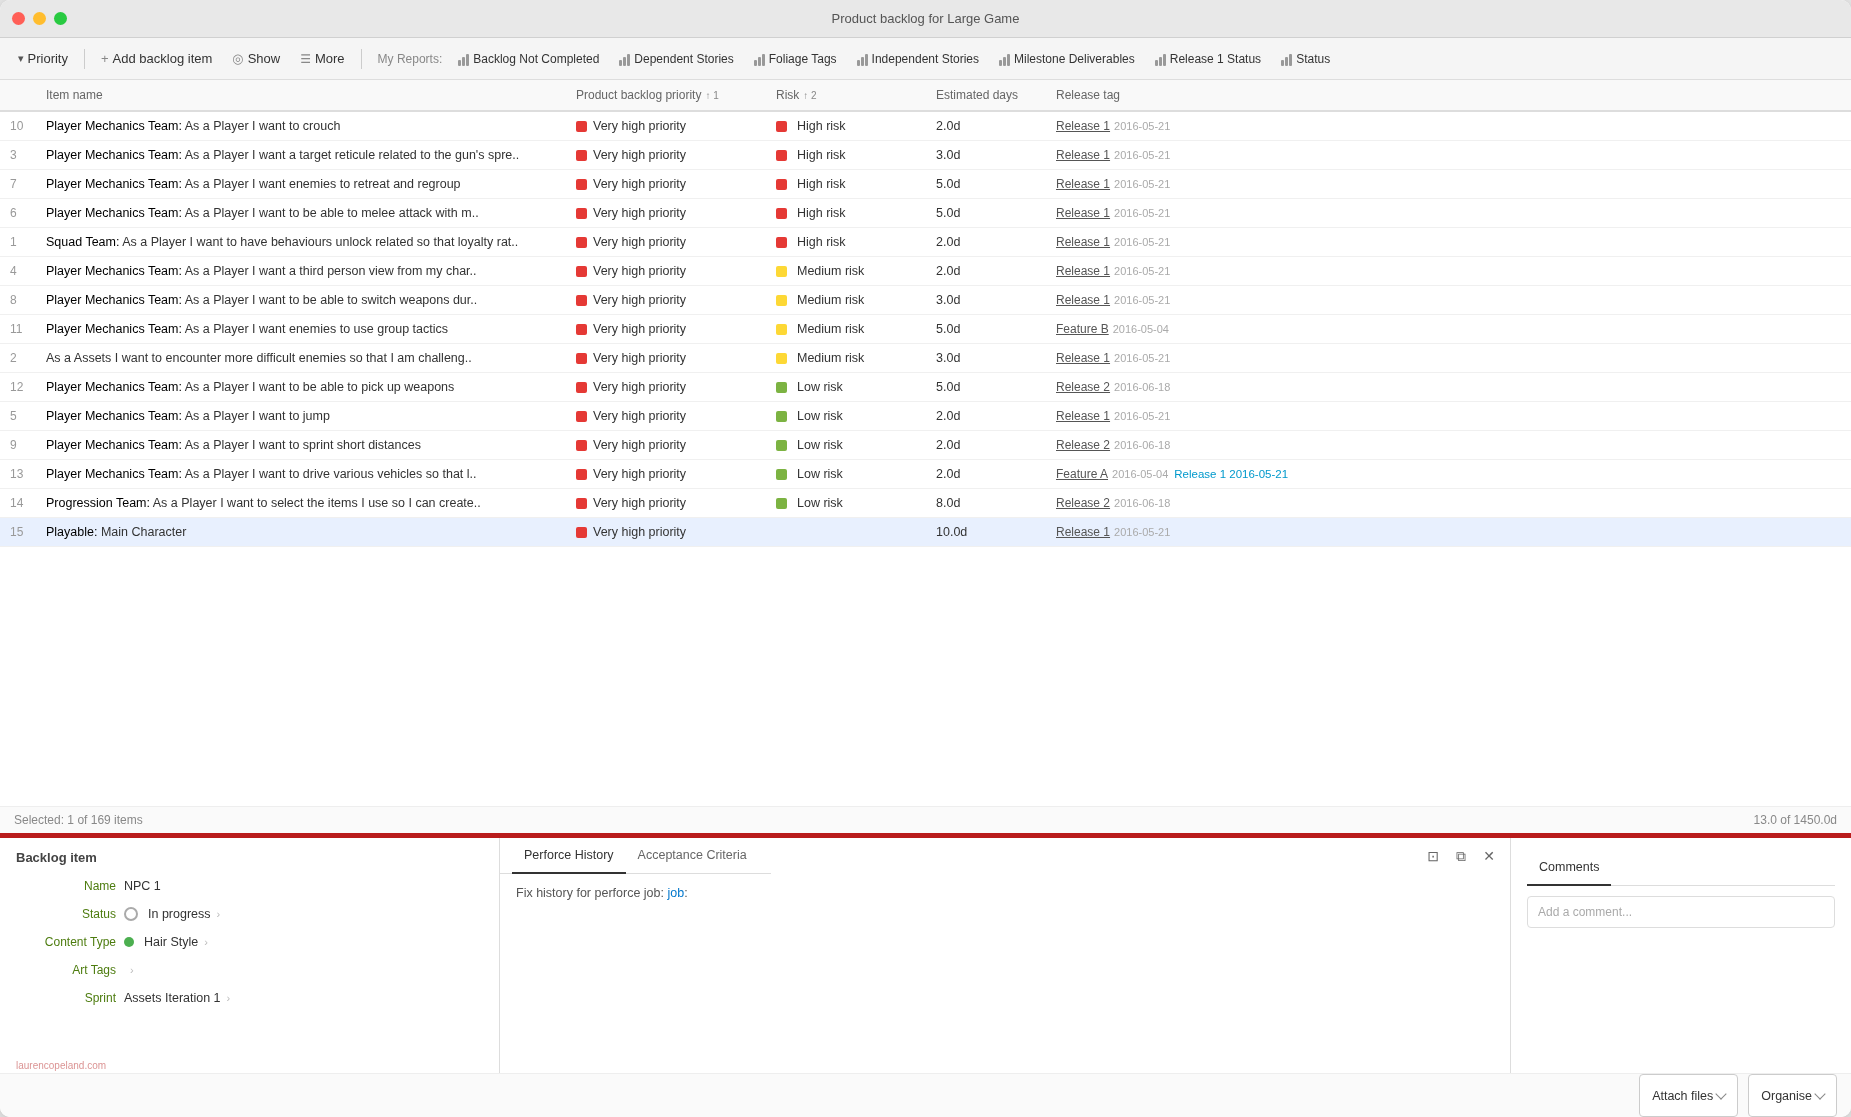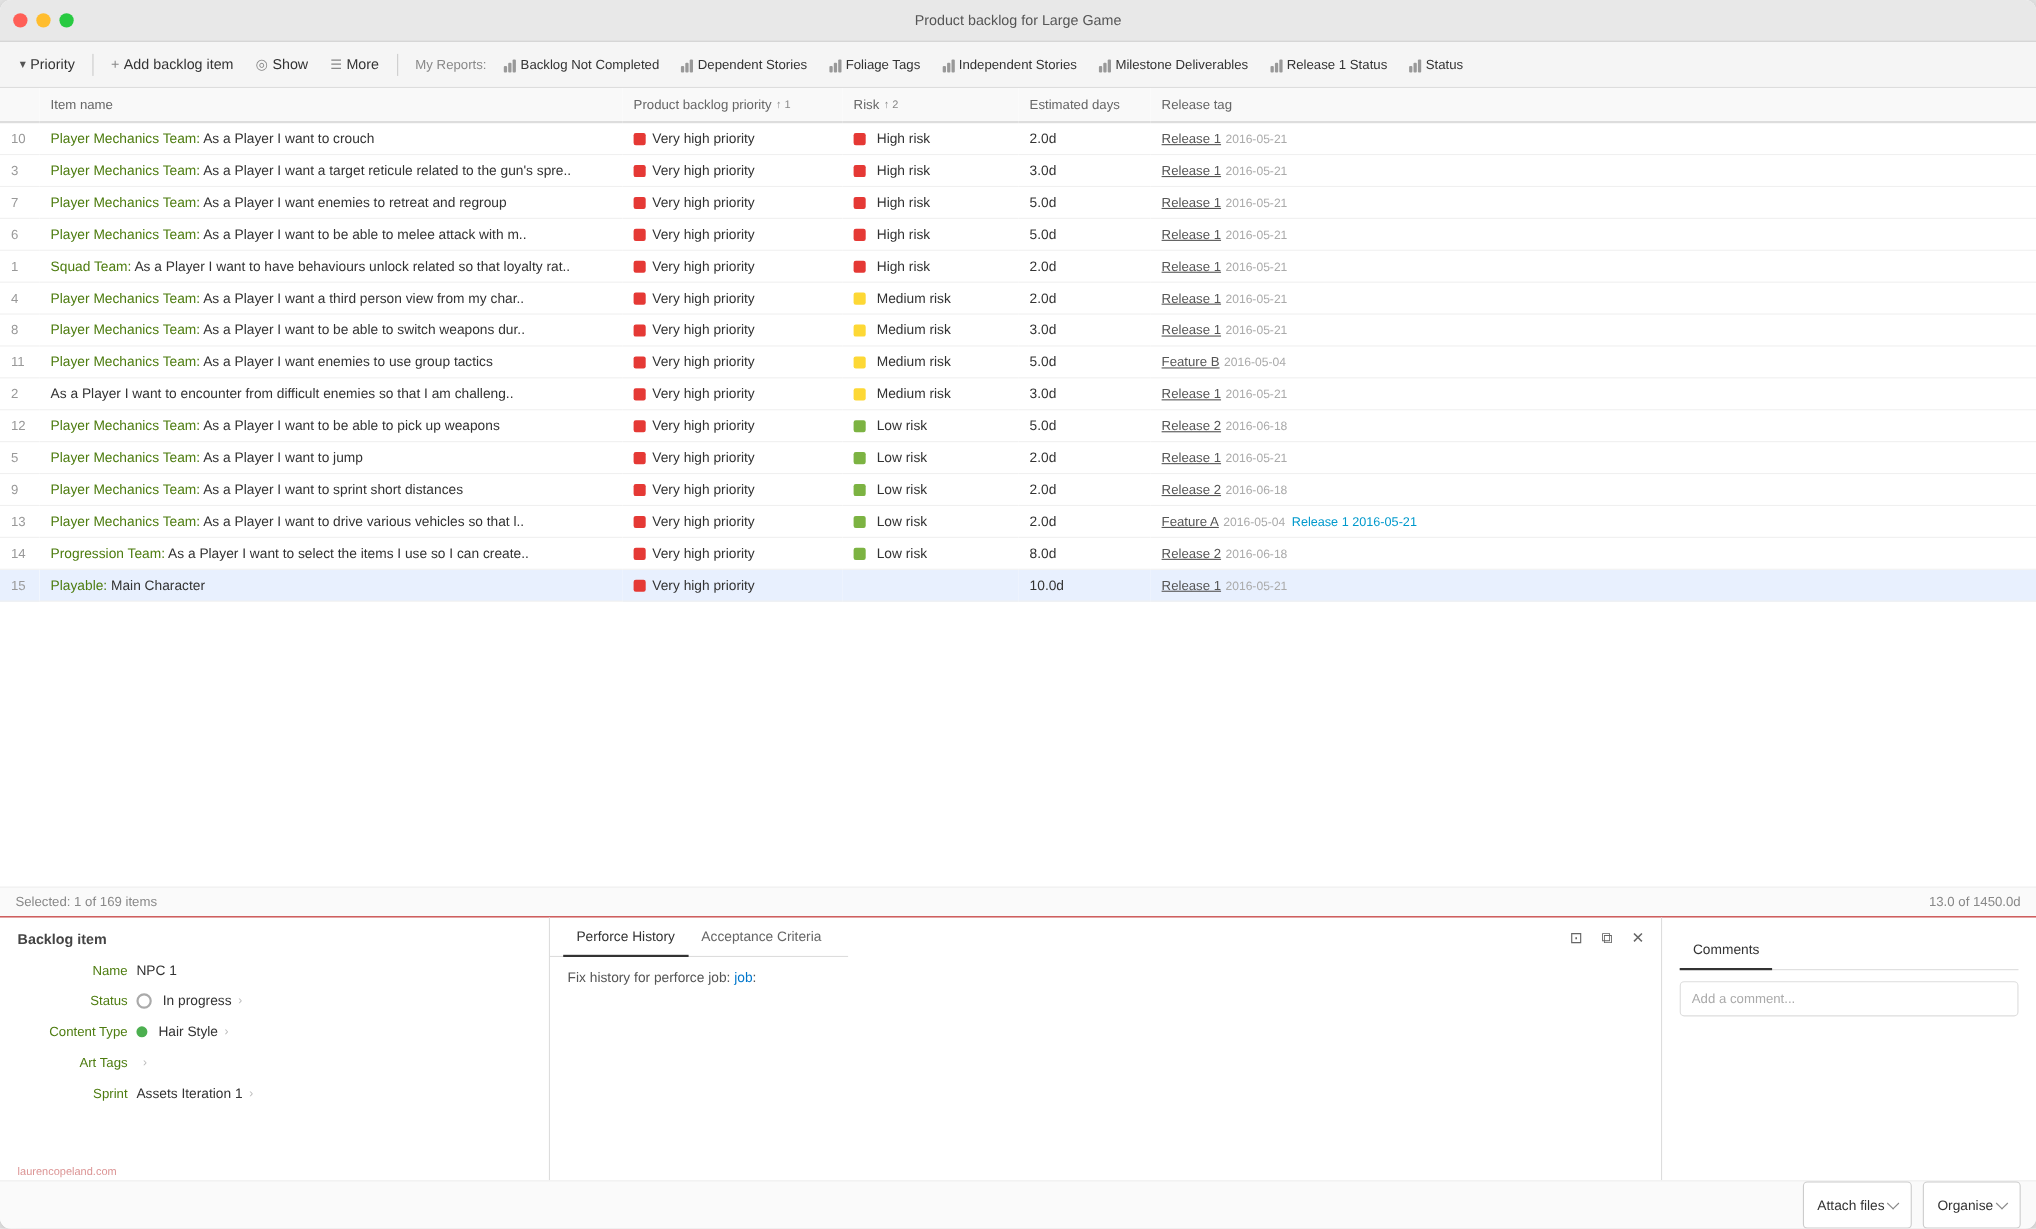--- a/index.html
+++ b/index.html
@@ -151,21 +151,21 @@
       font-size: 12px;
       min-width: 24px;
     }
     .item-name {
       max-width: 520px;
       white-space: nowrap;
       overflow: hidden;
       text-overflow: ellipsis;
     }
     .team-name {
-      color: #4d7c0f;
+      color: #000000;
       font-weight: 500;
     }
     .priority-cell {
       display: flex;
       align-items: center;
       gap: 6px;
       white-space: nowrap;
     }
     .risk-cell {
       display: flex;
@@ -202,21 +202,21 @@
       background: #fafafa;
       border-top: 1px solid #eee;
       display: flex;
       justify-content: space-between;
       font-size: 12px;
       color: #888;
       flex-shrink: 0;
     }
     .detail-panel {
       height: 240px;
-      border-top: 1px solid #b91c1c;
+      border-top: 5px solid #b91c1c;
       background: #fff;
       display: flex;
       flex-direction: row;
       flex-shrink: 0;
     }
     .detail-left {
       width: 500px;
       border-right: 1px solid #ddd;
       padding: 12px 16px;
       overflow: auto;
@@ -648,21 +648,21 @@
                 <div class="risk-cell">
                   <span class="color-dot dot-yellow"></span>
                   <span>Medium risk</span>
                 </div>
               </td>
               <td>5.0d</td>
               <td><span class="release-tag">Feature B</span><span class="release-date">2016-05-04</span></td>
             </tr>
             <tr>
               <td class="row-num">2</td>
-              <td class="item-name">As a Player I want to encounter from difficult enemies so that I am challeng..</td>
+              <td class="item-name">As a Assets I want to encounter more difficult enemies so that I am challeng..</td>
               <td>
                 <div class="priority-cell">
                   <span class="color-dot dot-red"></span>
                   <span>Very high priority</span>
                 </div>
               </td>
               <td>
                 <div class="risk-cell">
                   <span class="color-dot dot-yellow"></span>
                   <span>Medium risk</span>

